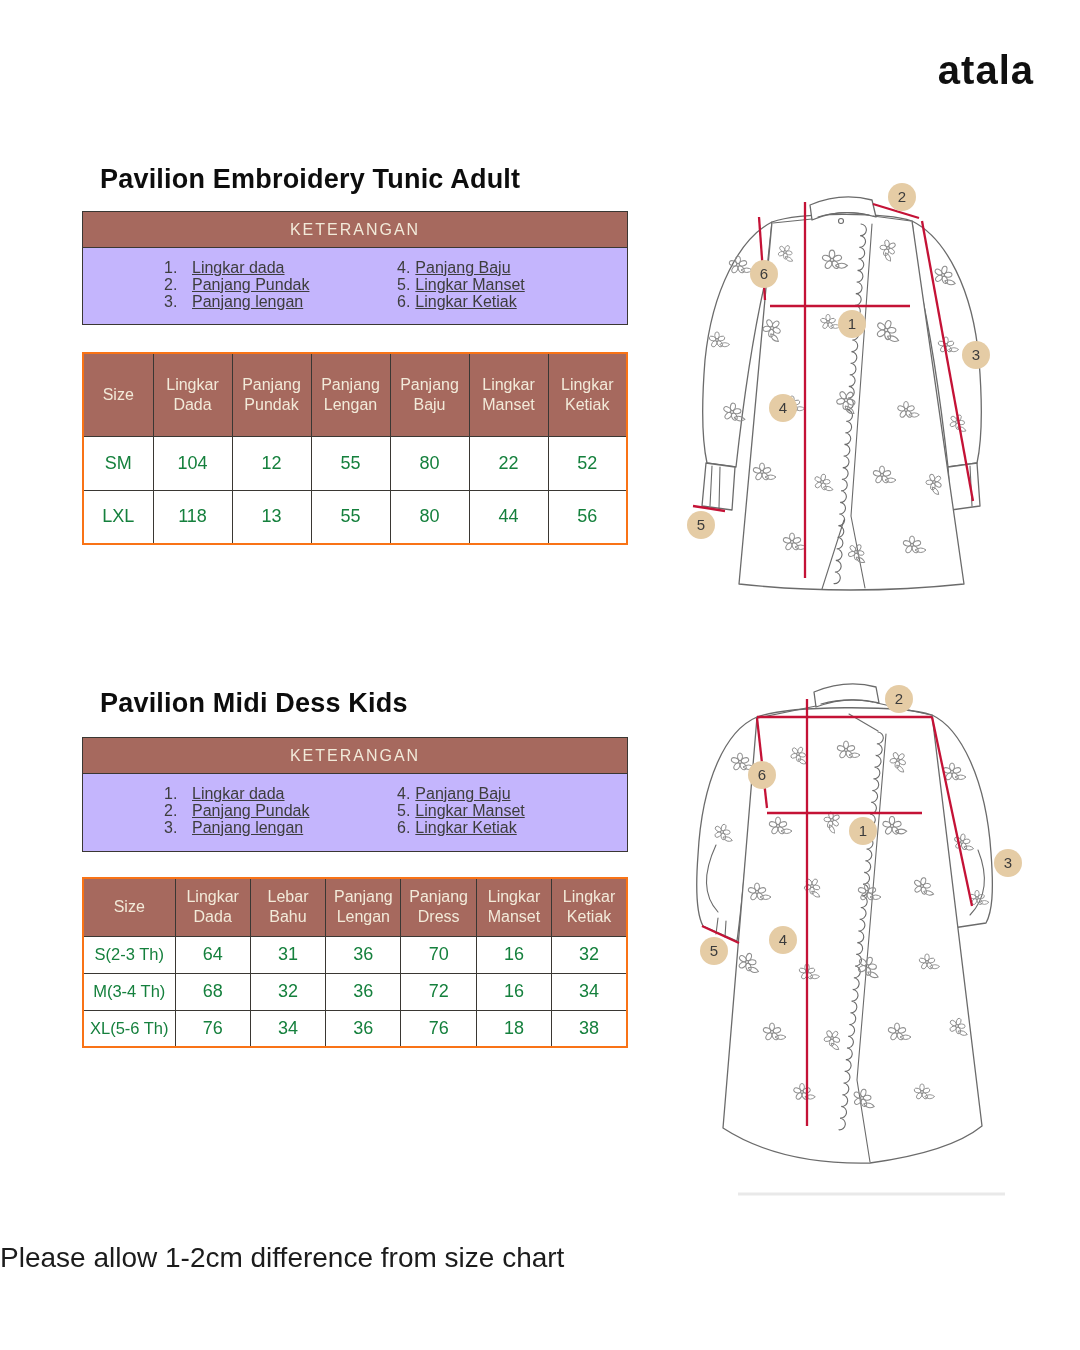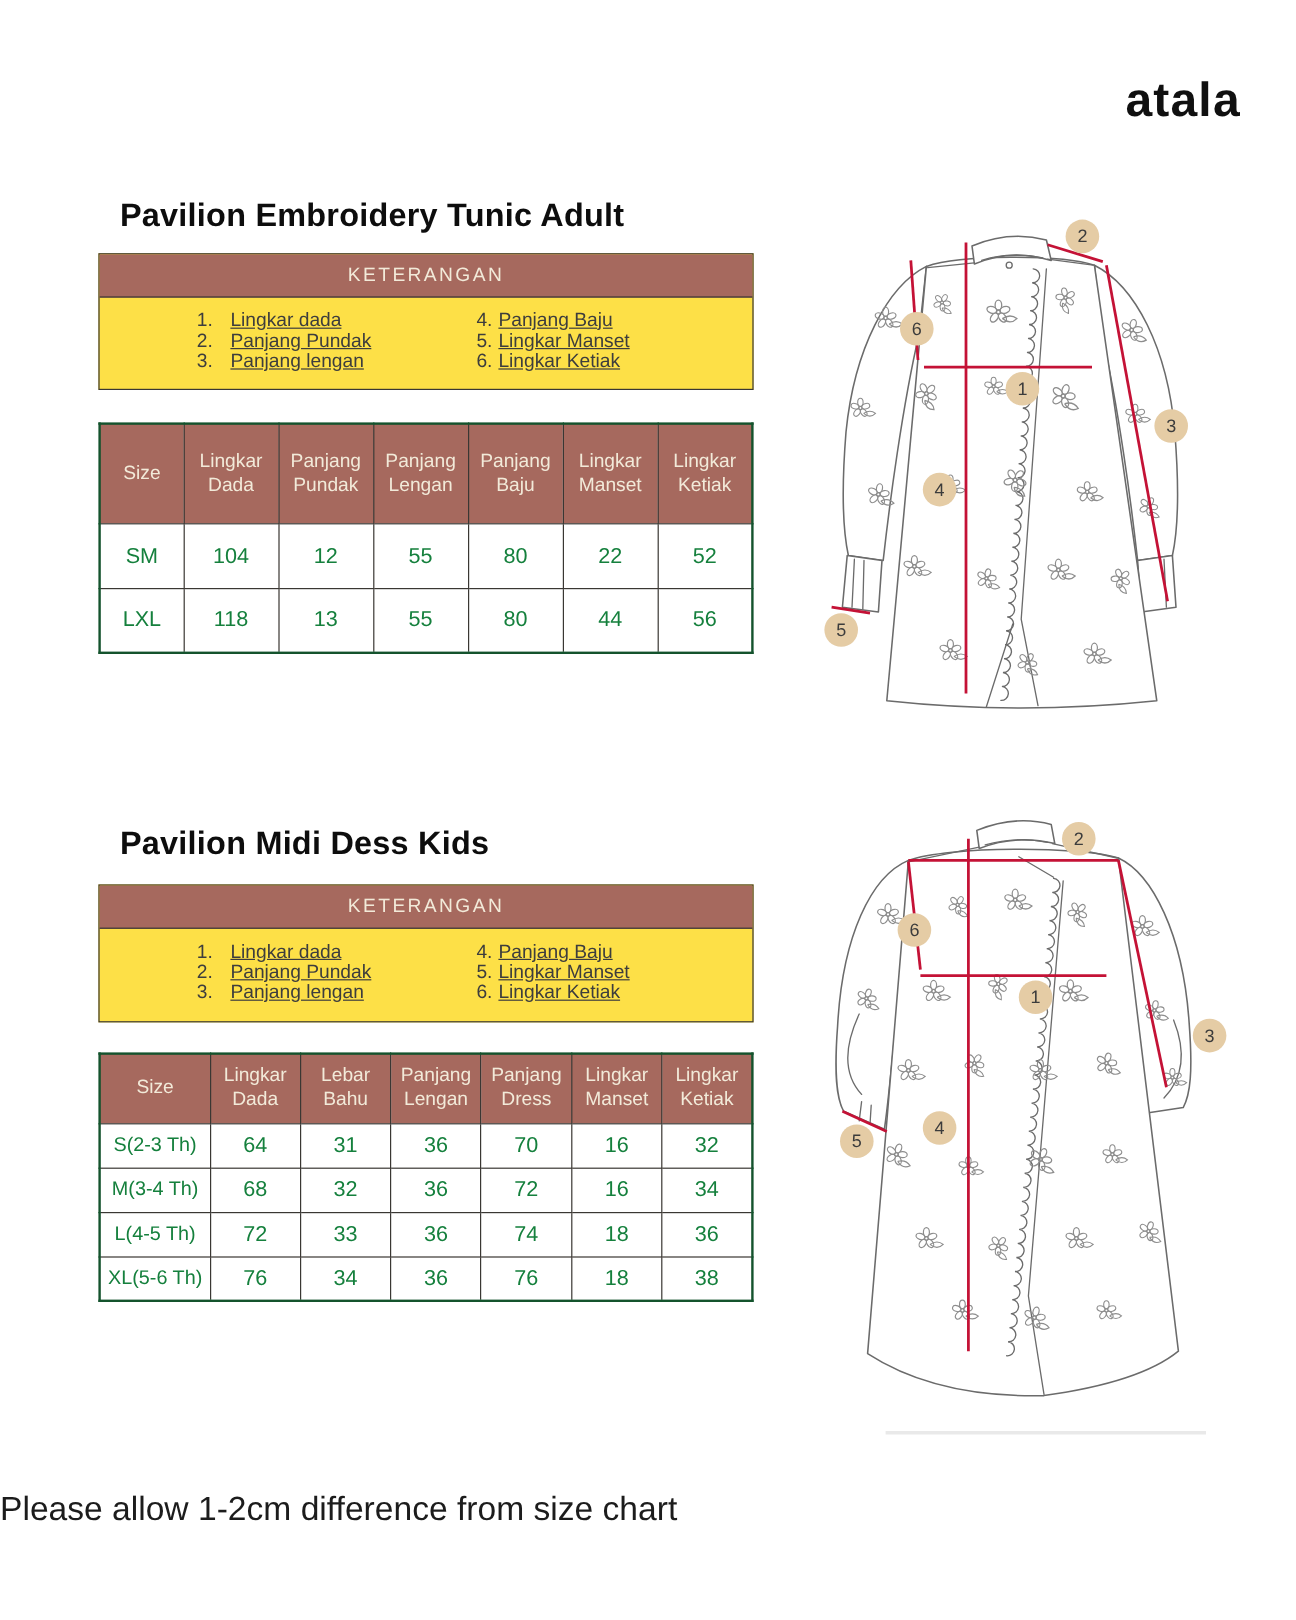--- a/index.html
+++ b/index.html
@@ -2,33 +2,33 @@
 <html><head>
 <meta charset="utf-8">
 <style>
   html,body { margin:0; padding:0; background:#fff; }
   .canvas {
     position:relative; width:1080px; height:1350px; background:#ffffff;
     font-family:"Liberation Sans", sans-serif; overflow:hidden; color:#222;
   }
   .logo {
     position:absolute; top:48px; right:46px;
-    font-size:40px; font-weight:700; letter-spacing:1px; color:#101010;margin-top:14px;
+    font-size:40px; font-weight:700; letter-spacing:1px; color:#101010;
   }
   .section-title {
     position:absolute; left:84px; margin:16px;
     font-size:27px; font-weight:700; color:#0d0d0d; letter-spacing:0.2px;
   }
   .s0-title { top:148px; }
   .s1-title { top:672px; }
 
   
   .ket-box {
     position:absolute; left:82px; width:546px;
-    border:1.5px solid #3a3733; box-sizing:border-box; background:#fde047;
+    border:1.5px solid #3a3733; box-sizing:border-box; background:#c4b5fd;
   }
   .s0-ket { top:211px; height:114px; }
   .s1-ket { top:737px; height:115px; }
   .ket-head {
     height:35px; line-height:35px; text-align:center;
     background:#a6695e; color:#f2ead9; font-size:16px; letter-spacing:2px;
     border-bottom:1.5px solid #3a3733;
   }
   .ket-body { position:relative; height:calc(100% - 36.5px); font-size:16px; color:#3d3d3d; }
   .ket-col { position:absolute; top:11px; line-height:17px;text-decoration:underline; }
@@ -36,21 +36,21 @@
   .ket-col-right { left:288px;margin-left:26px; }
   .ket-num  { display:inline-block; width:20px; }
   .ket-label{ margin-left:8px; }
   .ket-num-r{ display:inline-block; }
   .ket-label-r{ margin-left:5px; }
 
   
   .size-table {
     position:absolute; left:82px; width:546px;
     border-collapse:collapse; table-layout:fixed;
-    border:2px solid #14532d; background:#fff;
+    border:2px solid #f97316; background:#fff;
   }
   .size-table th, .size-table td {
     border:1px solid #3a3733; text-align:center; vertical-align:middle; padding:0;
   }
   .size-table thead th {
     background:#a6695e; color:#f2ead9; font-weight:400; font-size:16px; line-height:1.25;
   }
   .size-table tbody td { font-size:18px; color:#15803d; }
   .tbl1 { top:352px; }
   .tbl1 thead tr { height:83px; }
@@ -282,29 +282,20 @@
         <td>32</td>
       </tr>
       <tr>
         <td class="size-cell">M(3-4 Th)</td>
         <td>68</td>
         <td>32</td>
         <td>36</td>
         <td>72</td>
         <td>16</td>
         <td>34</td>
-      </tr>
-      <tr>
-        <td class="size-cell">L(4-5 Th)</td>
-        <td>72</td>
-        <td>33</td>
-        <td>36</td>
-        <td>74</td>
-        <td>18</td>
-        <td>36</td>
       </tr>
       <tr>
         <td class="size-cell">XL(5-6 Th)</td>
         <td>76</td>
         <td>34</td>
         <td>36</td>
         <td>76</td>
         <td>18</td>
         <td>38</td>
       </tr>

